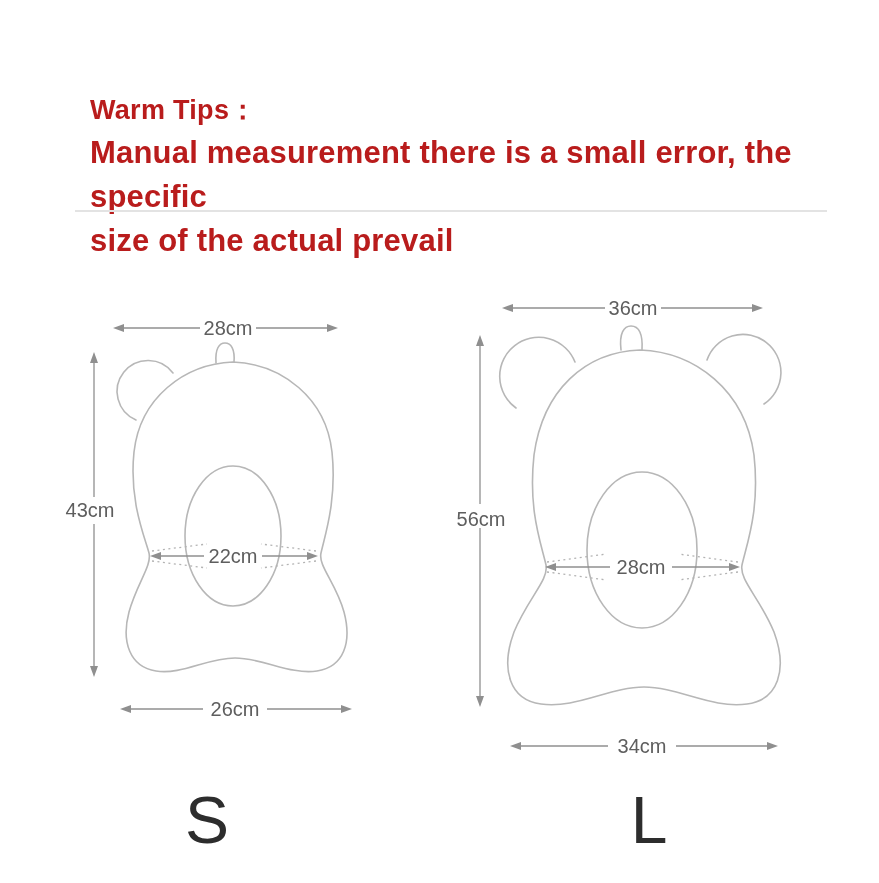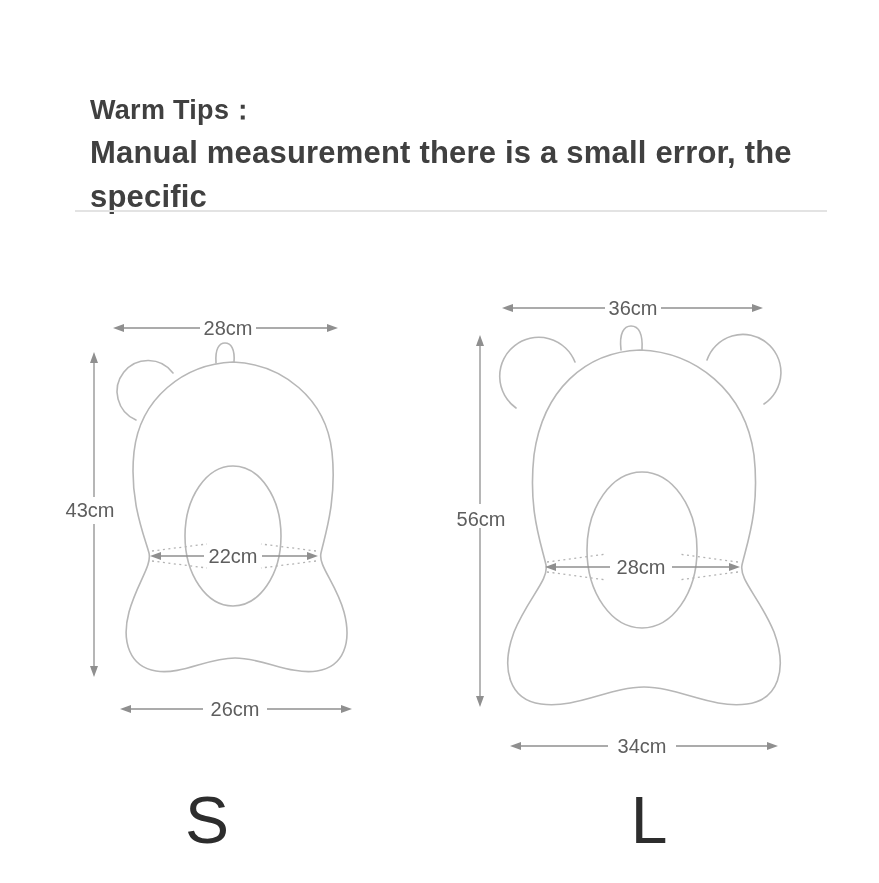--- a/index.html
+++ b/index.html
@@ -1,39 +1,40 @@
 <!DOCTYPE html>
 <html><head>
 <meta charset="utf-8">
 <style>
   html,body { margin:0; padding:0; background:#ffffff; }
   .stage {
     position:relative; width:879px; height:883px; background:#ffffff;
     font-family:"Liberation Sans", sans-serif; overflow:hidden;
   }
-  .header { position:absolute; left:90px; top:95px; color:#404040; }
+  .header { position:absolute; left:90px; top:95px; color:#b91c1c; }
   .header .title { font-size:27px; font-weight:600; line-height:30px; margin:0 0 6px 0; letter-spacing:.3px; }
   .header .line  { font-size:31px; font-weight:600; line-height:44px; letter-spacing:.2px; }
   .divider { position:absolute; left:75px; top:210px; width:752px; height:2px; background:#e3e3e3; }
   svg.diagram { position:absolute; left:0; top:0; width:879px; height:883px; }
   .outline  { fill:none; stroke:#b7b7b7; stroke-width:1.6; stroke-linecap:round; }
   .arrow-line { stroke:#8f8f8f; stroke-width:1.3; fill:none; }
   .arrow-head { fill:#8f8f8f; stroke:none; }
   .stitch { stroke:#b3b3b3; stroke-width:1.3; fill:none; stroke-dasharray:2 3.5; }
   text.dim { font-family:"Liberation Sans", sans-serif; font-size:20px; fill:#5e5e5e; text-anchor:middle; }
   text.size-letter { font-family:"Liberation Sans", sans-serif; font-size:66px; font-weight:400; fill:#2d2d2d; text-anchor:middle; }
 </style>
 </head>
 <body>
 
 <div class="stage">
 
   <div class="header">
     <div class="title">Warm Tips：</div>
     <div class="line">Manual measurement there is a small error, the specific</div>
+    <div class="line">size of the actual prevail</div>
   </div>
 
   <div class="divider"></div>
 
   <svg class="diagram" viewBox="0 0 879 883">
 
     <g>
 
       <path class="outline" d="
         M 233 362

